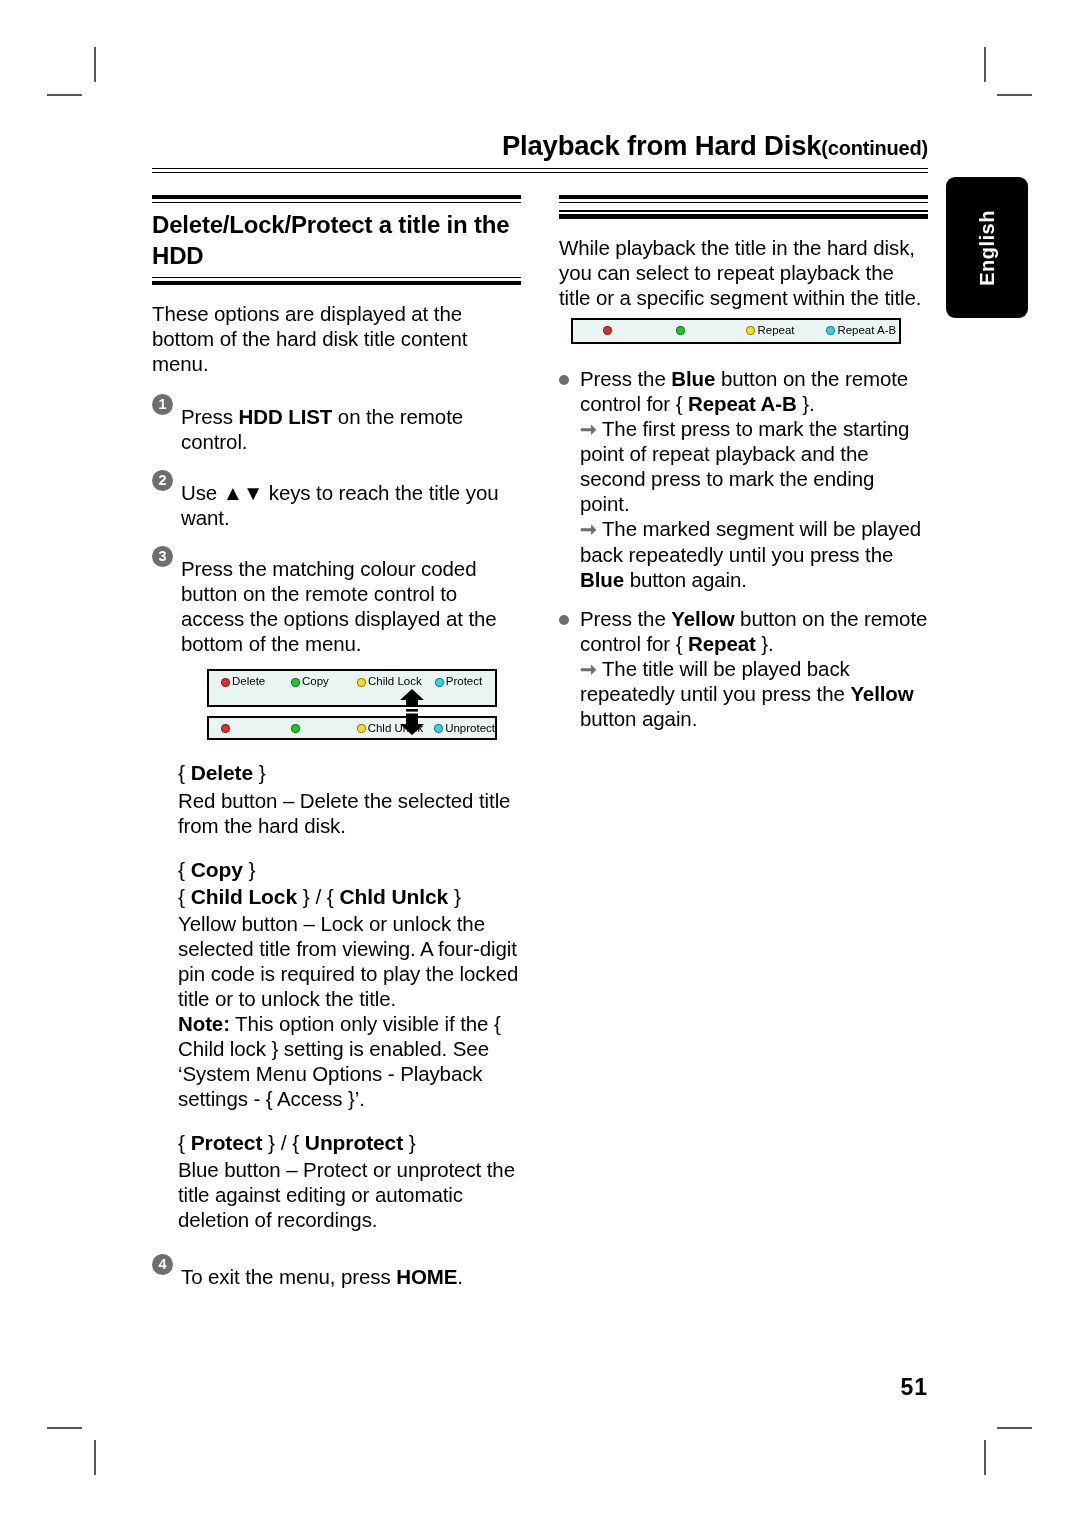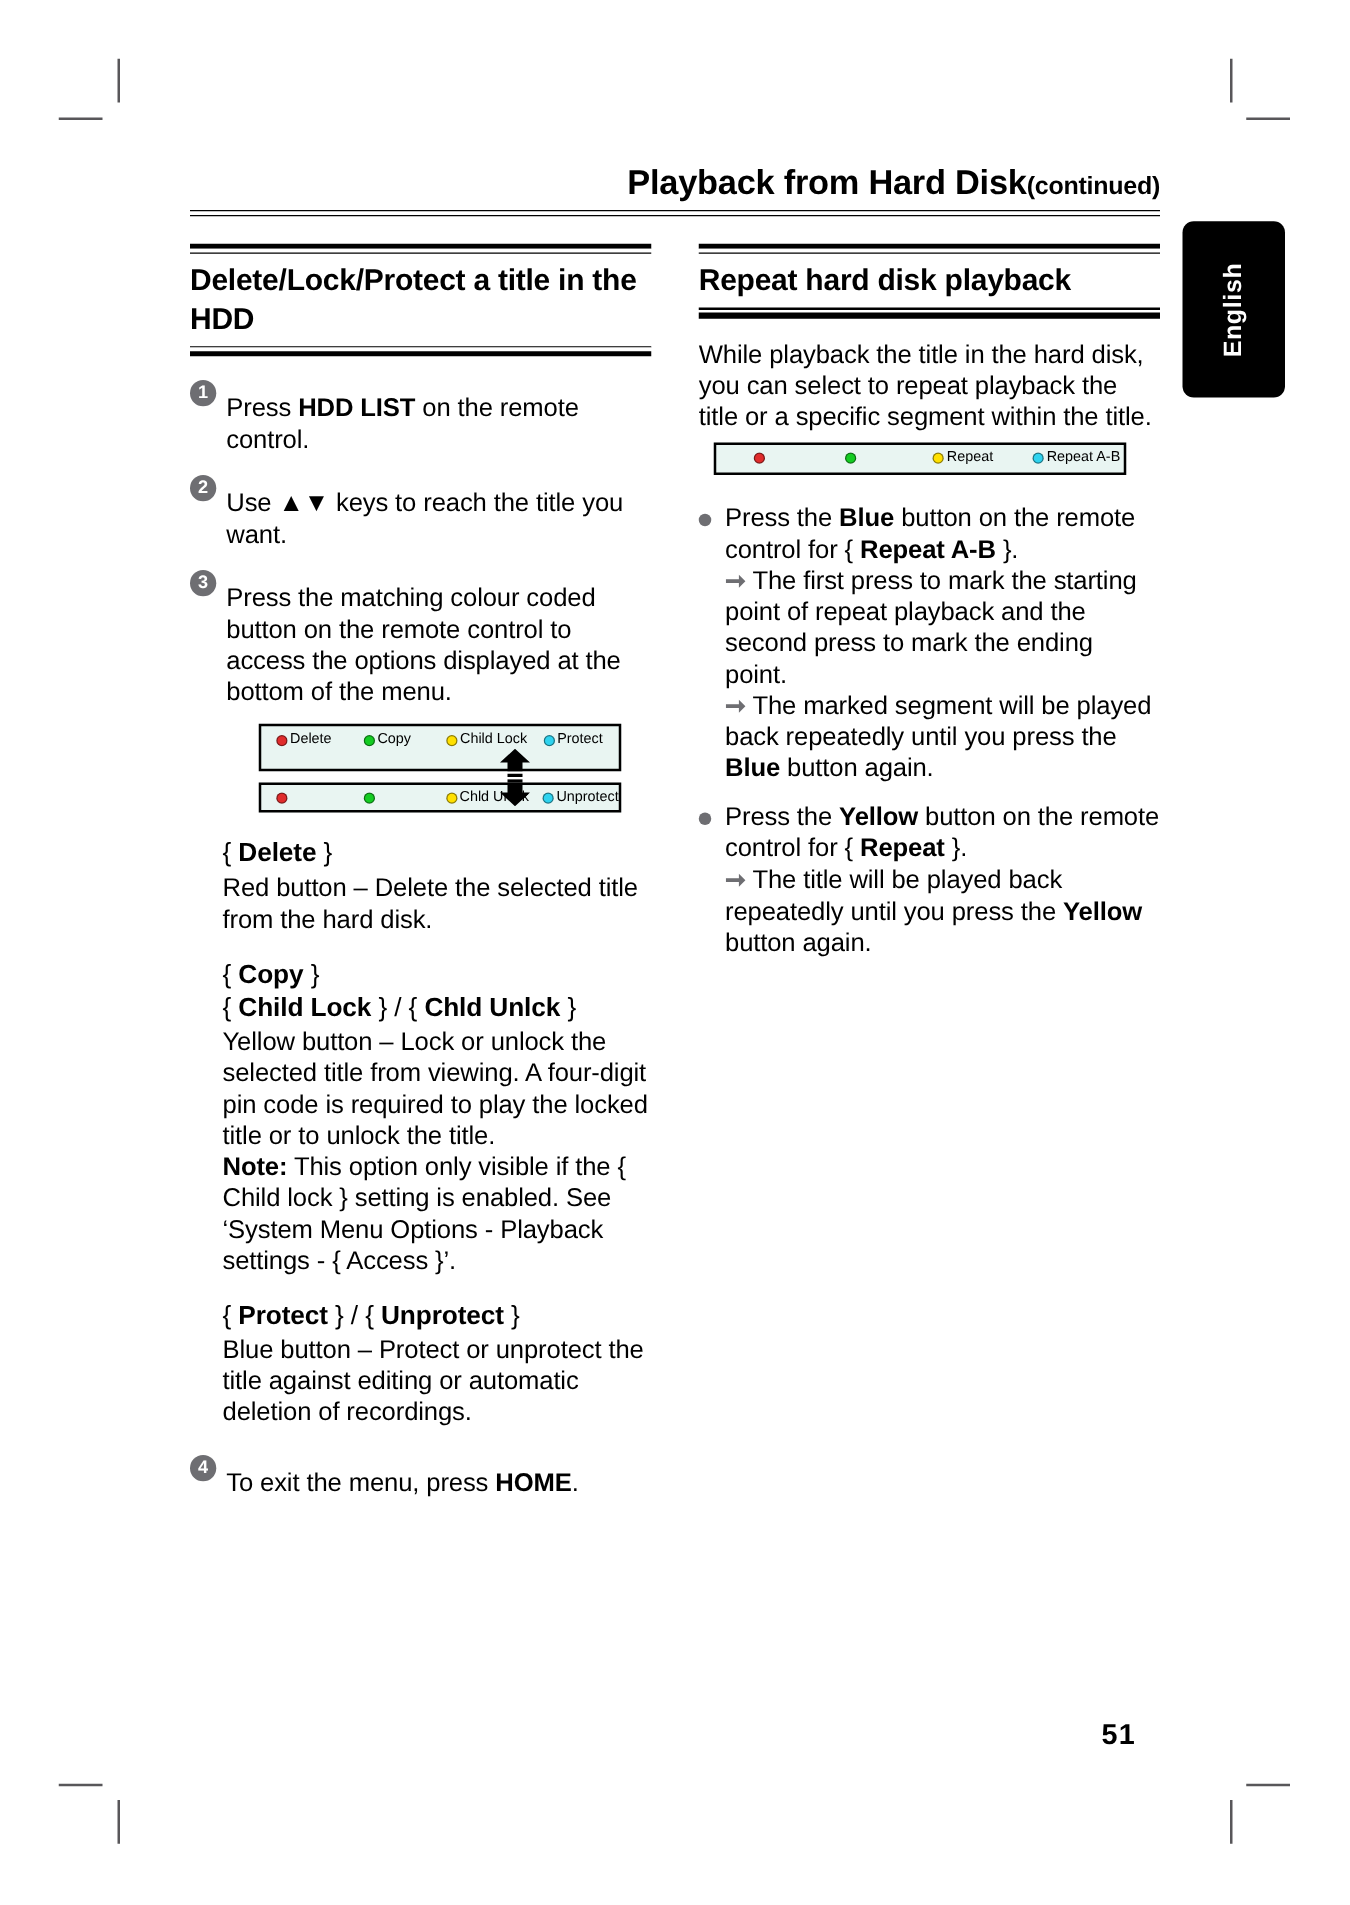--- a/index.html
+++ b/index.html
@@ -254,21 +254,21 @@
     letter-spacing: 0.5px;
     white-space: nowrap;
   }
 
   
   .page-num {
     position: absolute;
     left: 862px;
     top: 1374px;
     width: 66px;
-    text-align: center;
+    text-align: right;
     font-size: 23px;
     font-weight: bold;
     letter-spacing: 1px;
   }
 </style>
 </head>
 <body>
 
 <div class="crop v cm-tl-v"></div>
 <div class="crop h cm-tl-h"></div>
@@ -303,20 +303,21 @@
       </div>
 
       <h2 class="sect">Delete/Lock/Protect a title in the HDD</h2>
 
       <div class="rule-bottom">
         <div class="thin"></div>
           <div class="gap"></div>
           <div class="bar"></div>
       </div>
 
+      <p class="body">These options are displayed at the bottom of the hard disk title content menu.</p>
 
       <div class="step">
         <div class="step-num">1</div>
         <div class="step-text">
           <span>Press </span><b>HDD LIST</b><span> on the remote control.</span>
         </div>
       </div>
 
       <div class="step">
         <div class="step-num">2</div>
@@ -409,21 +410,20 @@
     </div>
 
     <div class="col">
 
       <div class="rule-top">
         <div class="bar"></div>
           <div class="gap"></div>
           <div class="thin"></div>
       </div>
 
-      <h2 class="sect">Repeat hard disk playback</h2>
 
       <div class="rule-bottom">
         <div class="thin"></div>
           <div class="gap"></div>
           <div class="bar"></div>
       </div>
 
       <p class="body tight">While playback the title in the hard disk, you can select to repeat playback the title or a specific segment within the title.</p>
 
       <div class="repeat-wrap">

